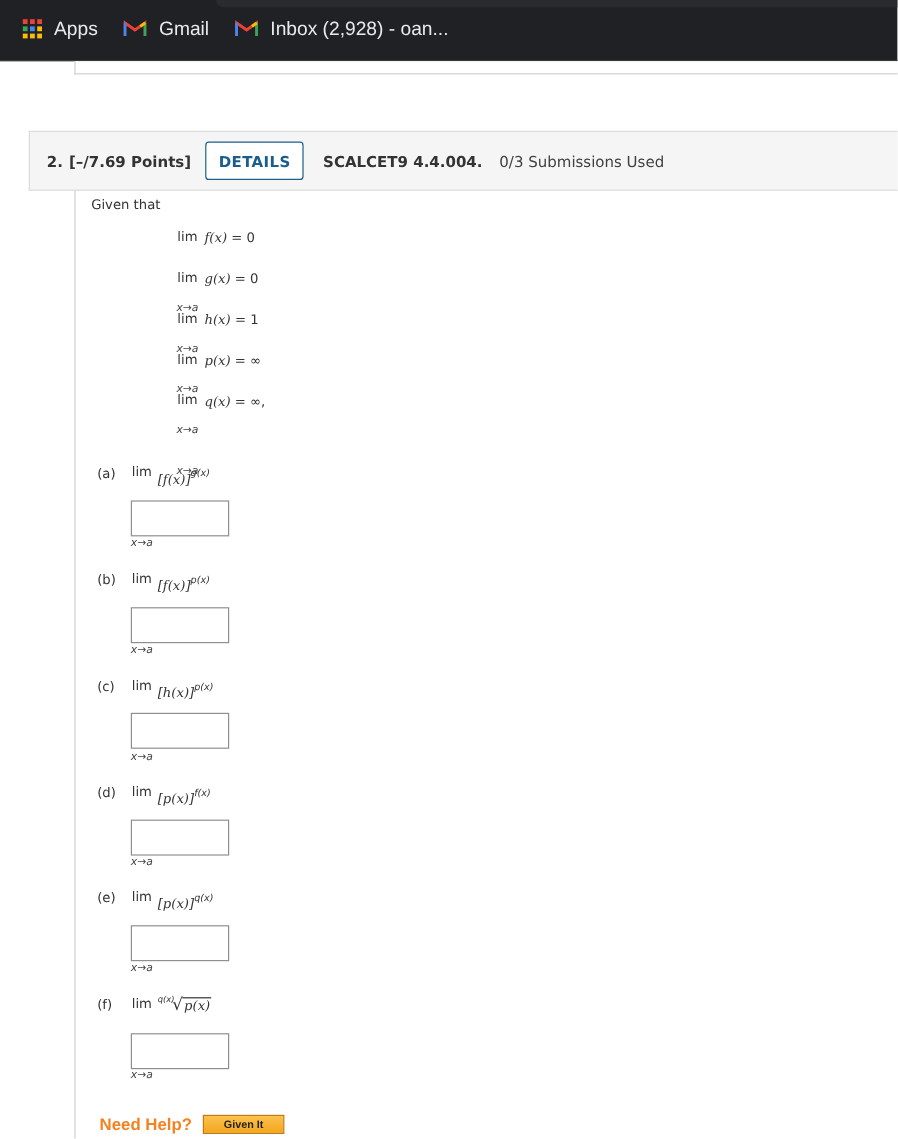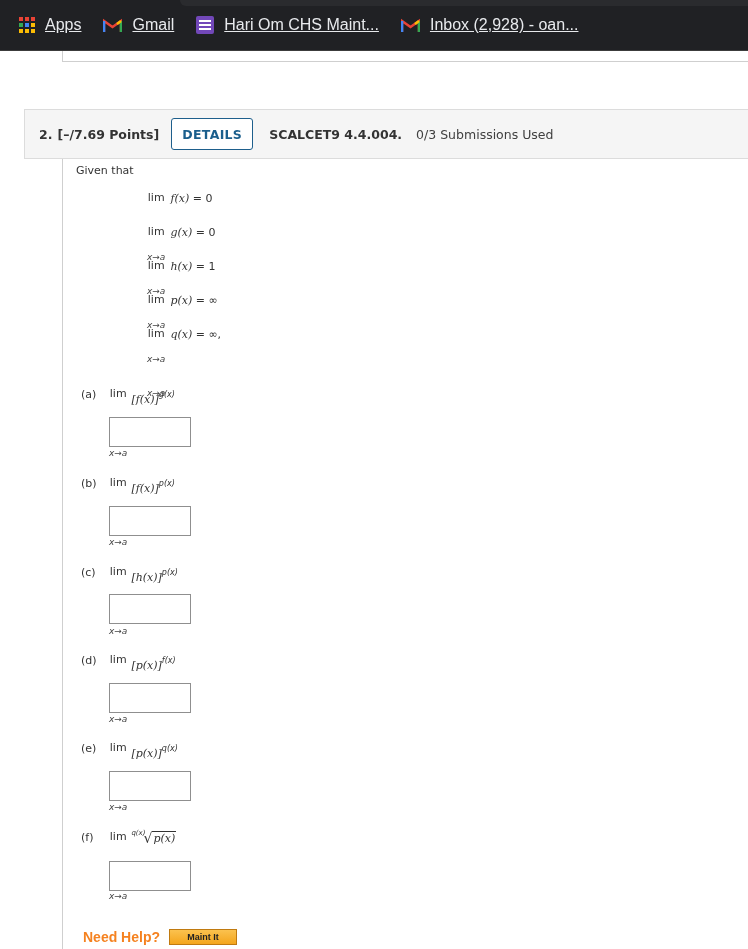--- a/index.html
+++ b/index.html
@@ -11,21 +11,21 @@
     position: absolute; left: 0; top: 0; width: 748px; height: 51px;
     background: #202124;
     border-bottom: 1px solid #3c3c3c;
     display: flex; align-items: center; padding-left: 19px;
     font-family: "Liberation Sans", sans-serif; font-size: 16px; color: #e8eaed;
   }
   .bookmarks::before {
     content: ""; position: absolute; left: 180px; right: 0; top: 0; height: 6px;
     background: #2a2b2e; border-bottom-left-radius: 6px;
   }
-  .bm { display: flex; align-items: center; margin-right: 22px; white-space: nowrap; text-decoration: underline; }
+  .bm { display: flex; margin-right: 22px; white-space: nowrap; }
   .apps-grid { display: grid; grid-template-columns: repeat(3, 4px); grid-gap: 2px; width: 16px; height: 16px; margin-right: 10px; }
   .apps-grid span { width: 4px; height: 4px; display: block; }
 
   .globe { width: 18px; height: 18px; border-radius: 50%; background: #e8eaed; position: relative; margin-right: 10px; }
   .globe::after { content: ""; position: absolute; left: 4px; top: 4px; width: 10px; height: 10px; border-radius: 50%; background: #202124; clip-path: polygon(0 0, 60% 0, 40% 50%, 100% 60%, 100% 100%, 20% 100%); }
 
   .forms { width: 18px; height: 18px; background: #7248b9; border-radius: 2px; margin-right: 10px; position: relative; }
   .forms i { position: absolute; left: 3px; height: 2px; background: #fff; width: 12px; }
 
   
@@ -110,28 +110,20 @@
   <div class="bm">
     <svg width="19" height="15" viewBox="0 0 19 15" style="margin-right:10px">
       <path d="M1 14 V3 L9.5 9 L18 3 V14" fill="none" stroke="#ea4335" stroke-width="2.4"></path>
       <path d="M1 14 V3" stroke="#4285f4" stroke-width="2.6"></path>
       <path d="M18 14 V3" stroke="#34a853" stroke-width="2.6"></path>
       <path d="M14 6 L18 3" stroke="#fbbc04" stroke-width="2.4"></path>
     </svg>
     <span>Gmail</span>
   </div>
   <div class="bm">
-    <div class="forms">
-      <i style="top:4px"></i>
-        <i style="top:8px"></i>
-        <i style="top:12px"></i>
-    </div>
-    <span>Hari Om CHS Maint...</span>
-  </div>
-  <div class="bm">
     <svg width="19" height="15" viewBox="0 0 19 15" style="margin-right:10px">
       <path d="M1 14 V3 L9.5 9 L18 3 V14" fill="none" stroke="#ea4335" stroke-width="2.4"></path>
       <path d="M1 14 V3" stroke="#4285f4" stroke-width="2.6"></path>
       <path d="M18 14 V3" stroke="#34a853" stroke-width="2.6"></path>
       <path d="M14 6 L18 3" stroke="#fbbc04" stroke-width="2.4"></path>
     </svg>
     <span>Inbox (2,928) - oan...</span>
   </div>
 </div>
 
@@ -244,15 +236,15 @@
     <span class="expr root">
       <span class="idx">q(x)</span>
       <span class="rad">√</span>
       <span class="under">p(x)</span>
     </span>
   </div>
   <input class="answer-box" style="top: 702px;" value="">
 
   <div class="help">
     <span class="help-text">Need Help?</span>
-    <div class="read-btn">Maint It</div>
+    <div class="read-btn">Given It</div>
   </div>
 </div>
 
 </body></html>

